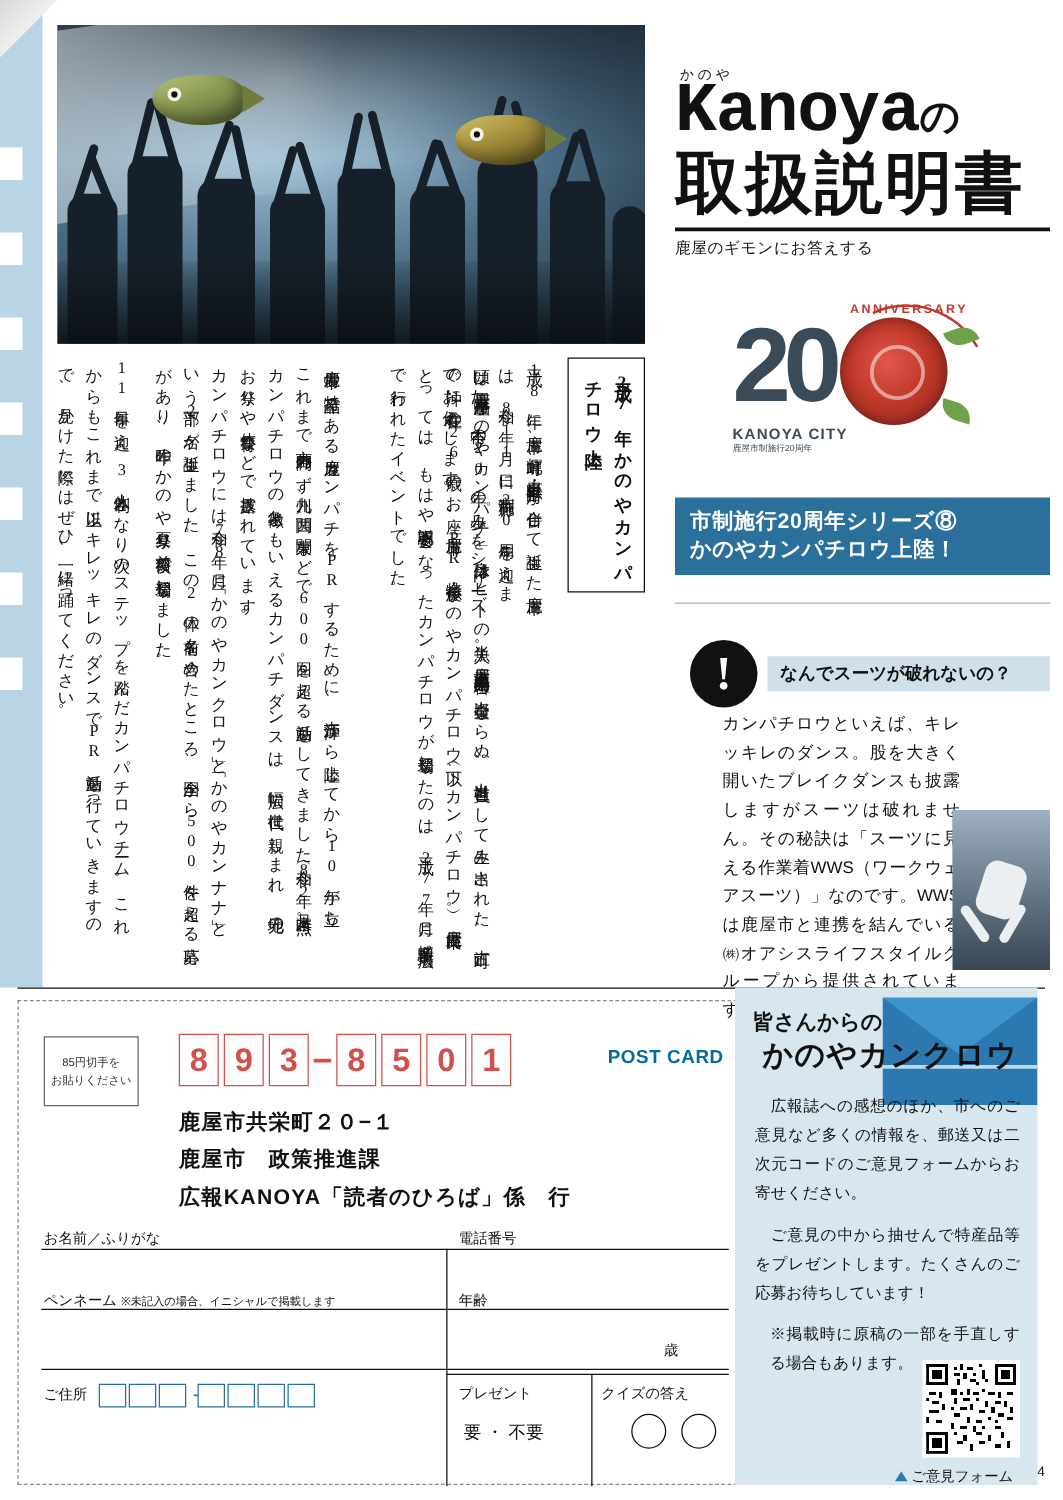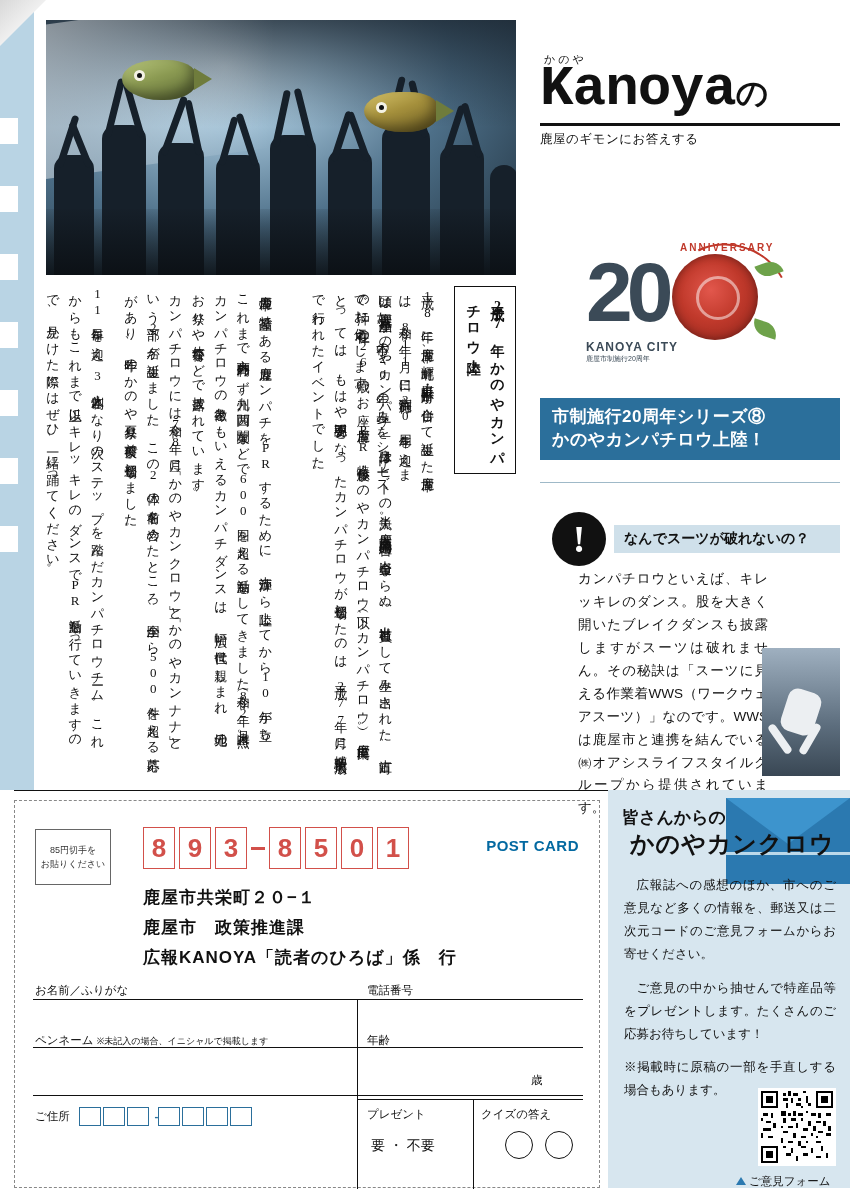--- a/index.html
+++ b/index.html
@@ -202,36 +202,36 @@
     display:inline-block;width:20px;height:17px;border:1.4px solid #2b6f9b;margin-right:2px;vertical-align:middle;
   }
   .circ{
     position:absolute;width:26px;height:26px;border-radius:50%;border:1px solid #111;
   }
   .vline{position:absolute;background:#111;width:1px;}
   .issue{position:absolute;right:14px;top:1172px;font-size:11px;}
 
   
   .msgpanel{
-    position:absolute;left:608px;top:790px;width:242px;height:398px;background:#d7e6ef;
+    position:absolute;left:588px;top:790px;width:242px;height:398px;background:#d7e6ef;
   }
   .env{
     position:absolute;left:118px;top:8px;width:124px;height:86px;overflow:hidden;
   }
   .env .body{position:absolute;inset:0;background:#2b79b0;}
   .env .flap{
     position:absolute;left:0;top:0;width:0;height:0;
     border-left:62px solid transparent;border-right:62px solid transparent;border-top:46px solid #3d94cd;
   }
   .env .line{position:absolute;background:#bcd9ea;height:3px;}
   .msg-t1{position:absolute;left:14px;top:16px;font-size:17px;font-weight:bold;}
   .msg-t2{position:absolute;left:22px;top:38px;font-size:24px;font-weight:bold;letter-spacing:1px;}
   .msgtext{position:absolute;left:16px;top:84px;width:212px;font-size:12.5px;line-height:1.85;text-align:justify;}
   .msgtext p{margin:0 0 10px 0;text-indent:1em;}
-  .msgtext p.noind{text-indent:0;}
+  .msgtext p.noind{text-indent:0;margin-left:12px;}
   .qr{
     position:absolute;left:150px;top:298px;width:78px;height:78px;background:#fff;padding:3px;box-sizing:border-box;
   }
   .qrform{position:absolute;left:128px;top:384px;font-size:11.5px;}
   .qrform .tri{
     display:inline-block;width:0;height:0;border-left:5px solid transparent;border-right:5px solid transparent;
     border-bottom:8px solid #2b79b0;margin-right:3px;
   }
 </style>
 </head>
@@ -298,20 +298,21 @@
     </div>
 
     <div class="ground"></div>
   </div>
 
   <div class="masthead">
     <div class="ruby">かのや</div>
     <div class="title1">
       <span>Kanoya</span><span class="no">の</span>
     </div>
+    <div class="title2">取扱説明書</div>
     <div class="rule"></div>
     <div class="subtitle">鹿屋のギモンにお答えする</div>
   </div>
 
   <div class="anni">
     <div class="twenty">20</div>
     <div class="arc"></div>
     <div class="annitext">ANNIVERSARY</div>
     <div class="rose"></div>
     <div class="leaf" style="left:176px;top:26px;transform:rotate(-20deg);"></div>

